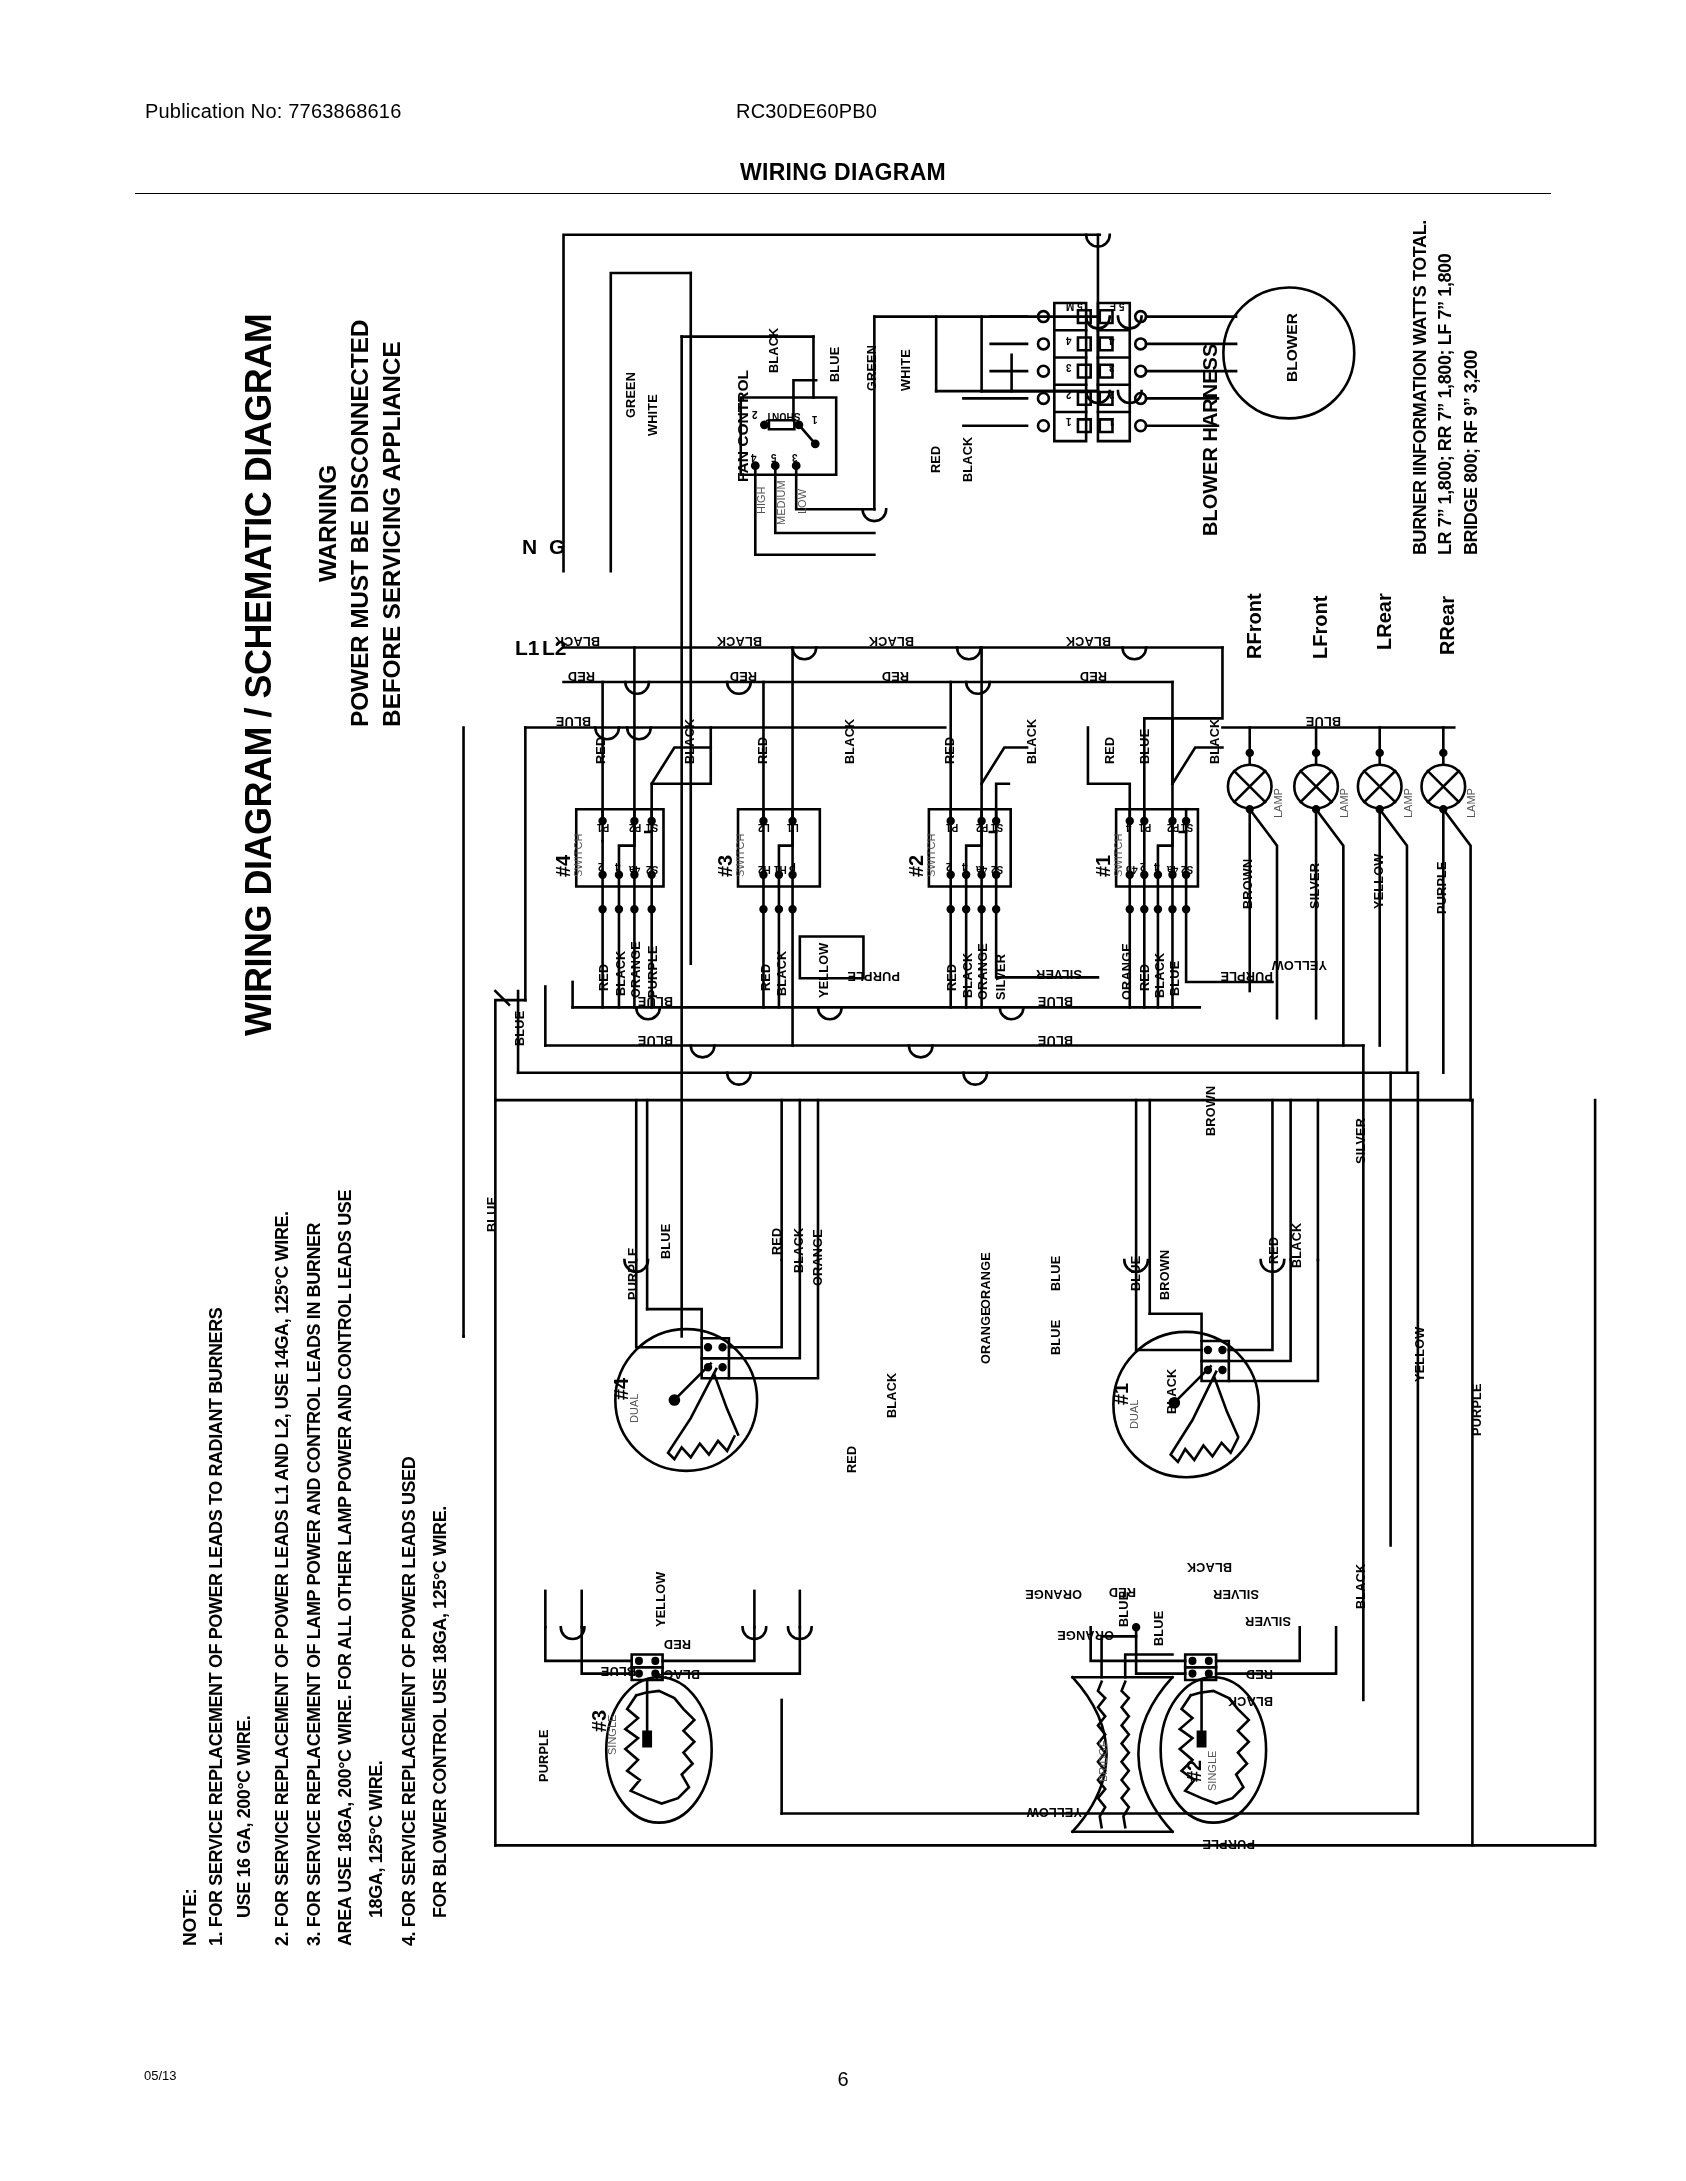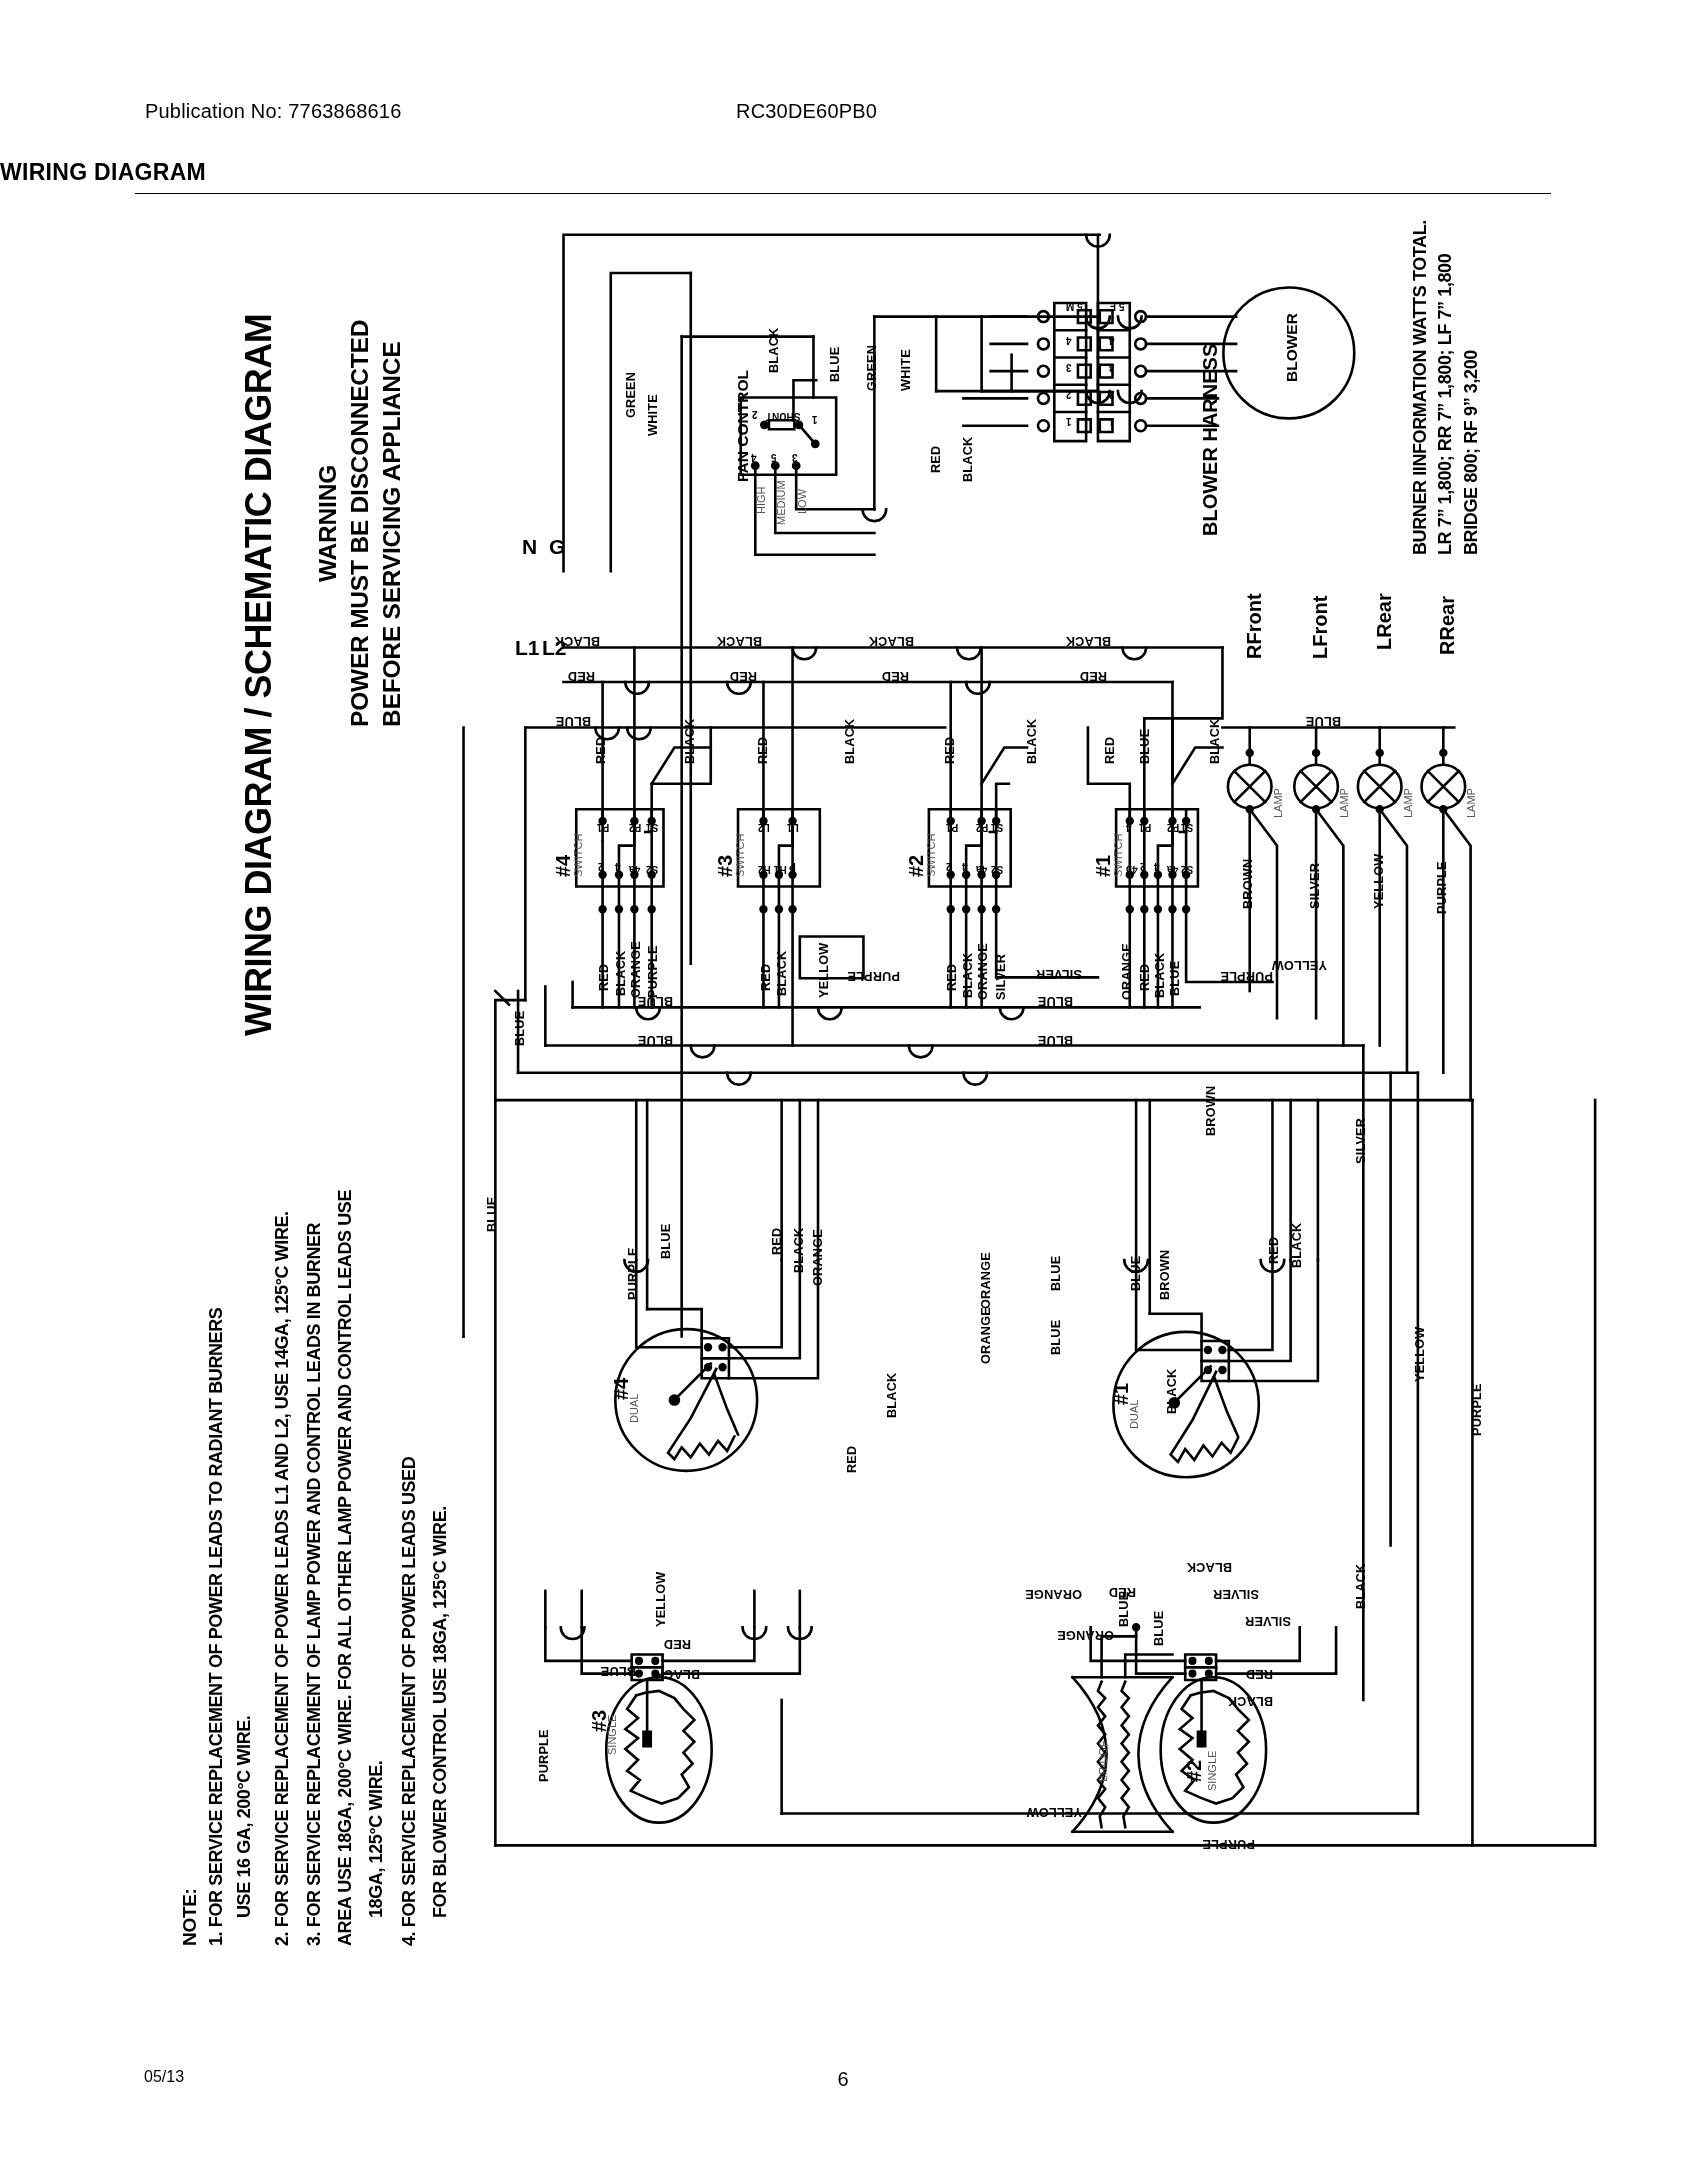--- a/index.html
+++ b/index.html
@@ -19,30 +19,30 @@
   .hdr-pub {
     position: absolute; left: 145px; top: 100px;
     font-size: 20px; letter-spacing: 0.2px;
   }
   .hdr-model {
     position: absolute; left: 736px; top: 100px;
     font-size: 20px; letter-spacing: 0.2px;
   }
   .hdr-title {
     position: absolute; left: 0; right: 0; top: 159px;
-    text-align: left;
+    text-align: center;
     font-size: 23px; font-weight: bold; letter-spacing: 0.3px;
   }
   .hdr-rule {
     position: absolute; left: 135px; right: 135px; top: 193px;
     border-top: 1.8px solid #000;
   }
   .ftr-date {
     position: absolute; left: 144px; top: 2068px;
-    font-size: 16px;
+    font-size: 13px;
   }
   .ftr-page {
     position: absolute; left: 0; right: 0; top: 2068px;
     text-align: center; font-size: 20px;
   }
 
   
   .rot {
     position: absolute;
     transform-origin: 0 0;

